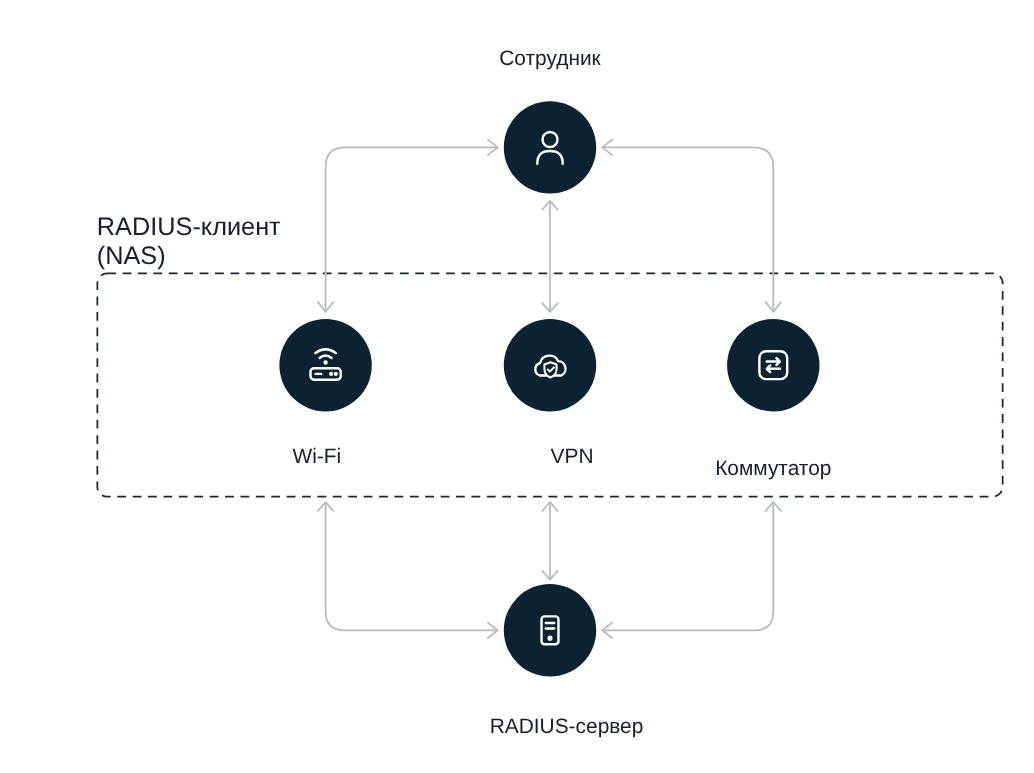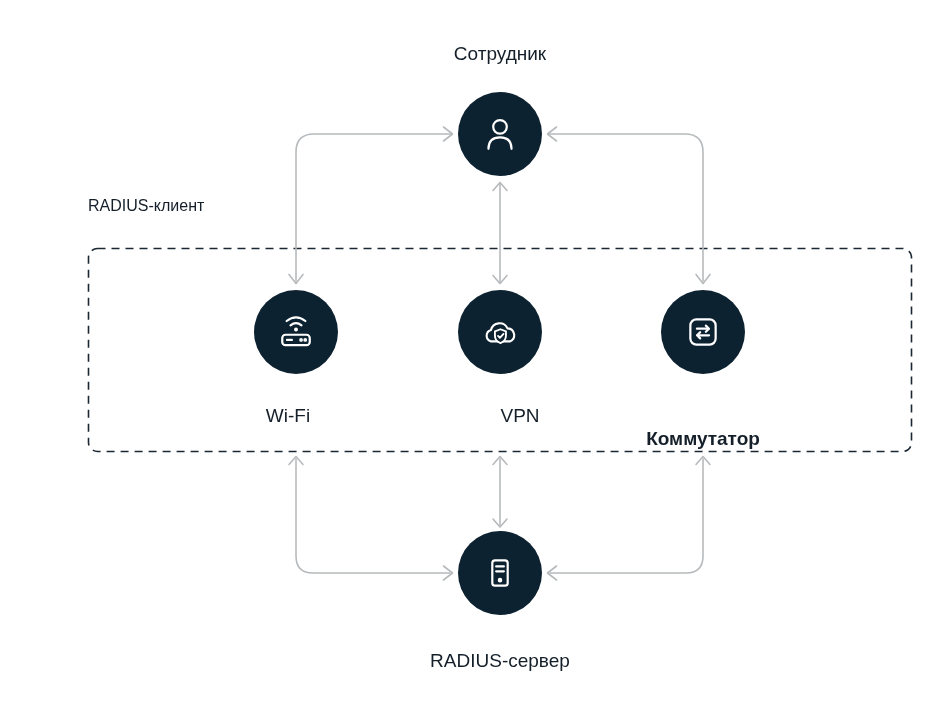--- a/index.html
+++ b/index.html
@@ -38,21 +38,21 @@
     color: #141f2a;
     white-space: nowrap;
     z-index: 3;
   }
   .lbl.center { transform: translateX(-50%); }
 
   .nas-label {
     position: absolute;
     left: 88px;
     top: 193px;
-    font-size: 16px;
+    font-size: 23px;
     line-height: 26px;
     color: #141f2a;
     z-index: 3;
   }
 </style>
 </head>
 <body>
 
 <div class="canvas">
 
@@ -104,20 +104,21 @@
 
   <div class="node" style="left:458px; top:92px;">
     <svg width="44" height="44" viewBox="0 0 40 40" fill="none" stroke="#ffffff" stroke-width="2" stroke-linecap="round" stroke-linejoin="round">
       <circle cx="20" cy="13.5" r="6.2"></circle>
       <path d="M9.5 33.5 C9.5 25.5 13.5 23 20 23 C26.5 23 30.5 25.5 30.5 33.5"></path>
     </svg>
   </div>
 
   <div class="nas-label">
     <div>RADIUS-клиент</div>
+    <div>(NAS)</div>
   </div>
 
   <div class="node" style="left:254px; top:290px;">
     <svg width="44" height="44" viewBox="0 0 40 40" fill="none" stroke="#ffffff" stroke-width="2" stroke-linecap="round" stroke-linejoin="round">
       <path d="M11.5 10 Q20 3.5 28.5 10"></path>
       <path d="M15 14 Q20 10 25 14"></path>
       <circle cx="20" cy="17.8" r="0.8" fill="#ffffff"></circle>
       <rect x="7.5" y="22.5" width="25" height="9.5" rx="3"></rect>
       <path d="M11.8 27.2 h4.5"></path>
       <circle cx="24.6" cy="27.2" r="0.7" fill="#ffffff"></circle>
@@ -137,25 +138,25 @@
 
   <div class="node" style="left:661px; top:290px;">
     <svg width="44" height="44" viewBox="0 0 40 40" fill="none" stroke="#ffffff" stroke-width="2" stroke-linecap="round" stroke-linejoin="round">
       <rect x="8.5" y="8.5" width="23" height="23" rx="5.5"></rect>
       <path d="M14.5 17 H25"></path>
       <path d="M22.6 14.2 L25.4 17 L22.6 19.8"></path>
       <path d="M25.5 23 H15"></path>
       <path d="M17.4 20.2 L14.6 23 L17.4 25.8"></path>
     </svg>
   </div>
-  <div class="lbl center" style="left:703px; top:428px;font-weight:bold;">Коммутатор</div>
+  <div class="lbl center" style="left:703px; top:416px;">Коммутатор</div>
 
   <div class="node" style="left:458px; top:531px;">
     <svg width="44" height="44" viewBox="0 0 40 40" fill="none" stroke="#ffffff" stroke-width="2" stroke-linecap="round" stroke-linejoin="round">
       <rect x="13" y="8.5" width="14" height="23" rx="2.5"></rect>
       <path d="M16.5 14 h7"></path>
       <path d="M16.5 18.5 h7"></path>
       <circle cx="20" cy="26.5" r="1.1" fill="#ffffff"></circle>
     </svg>
   </div>
-  <div class="lbl center" style="left:500px; top:650px;">RADIUS-сервер</div>
+  <div class="lbl center" style="left:515px; top:650px;">RADIUS-сервер</div>
 
 </div>
 
 </body></html>

